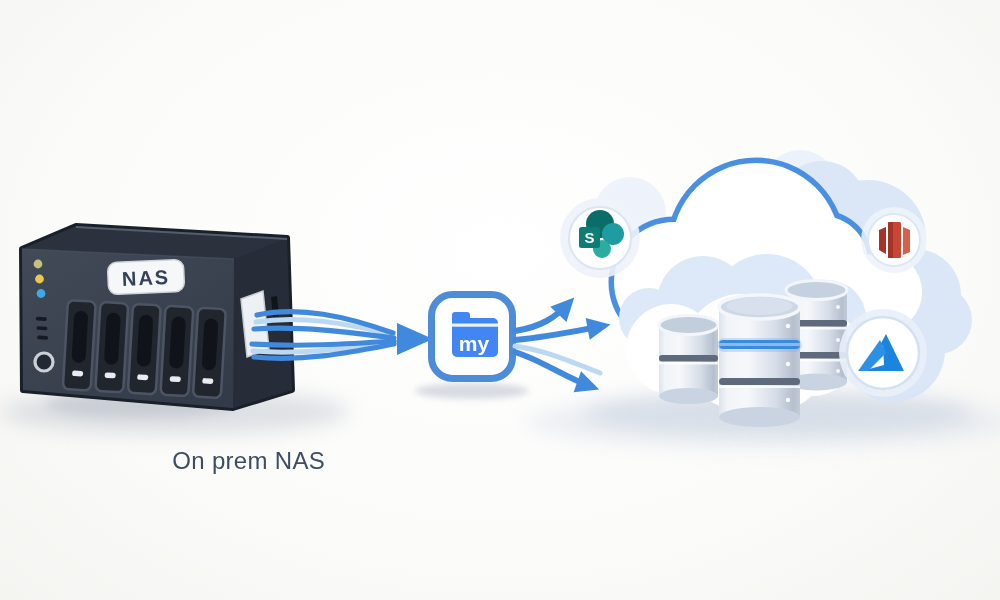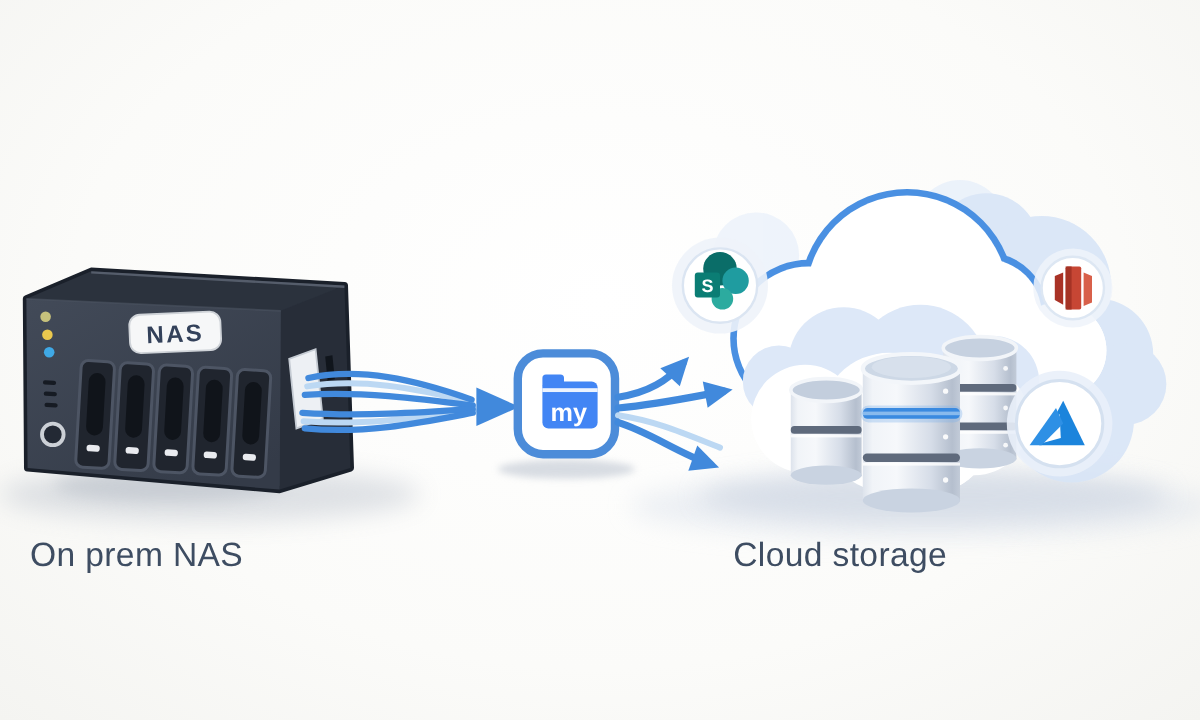--- a/index.html
+++ b/index.html
@@ -2,22 +2,22 @@
 <html><head>
 <meta charset="utf-8">
 <style>
   html,body{margin:0;padding:0;}
   .stage{
     position:relative;width:1000px;height:600px;overflow:hidden;
     background:radial-gradient(ellipse at 50% 42%, #ffffff 0%, #fbfbf9 62%, #f4f4f1 100%);
     font-family:"Liberation Sans", sans-serif;
   }
   .caption{
-    position:absolute;width:300px;text-align:left;
-    font-size:28px;font-weight:500;letter-spacing:.3px;color:#3e4d62;
+    position:absolute;width:300px;text-align:right;
+    font-size:24px;font-weight:500;letter-spacing:.3px;color:#3e4d62;
   }
   .caption.on-prem{left:25px;top:447px;}
   .caption.cloud{left:611px;top:447px;}
   svg{position:absolute;left:0;top:0;}
   text{font-family:"Liberation Sans", sans-serif;}
 </style>
 </head>
 <body>
 
 <div class="stage">
@@ -244,14 +244,13 @@
   <g>
     <circle cx="883" cy="353" r="44" fill="#e9f0f9" opacity="0.9"></circle>
     <circle cx="883" cy="353" r="36" fill="#ffffff" stroke="#d5e1f0" stroke-width="2.5"></circle>
     <path d="M 886,334 L 904,371 L 866,371 Z" fill="#1b84dc"></path>
     <path d="M 883,345 L 862,371 L 884,365 Z" fill="#ffffff"></path>
     <path d="M 880,340 L 886,353 L 868,371 L 858,371 Z" fill="#2e90e5"></path>
   </g>
 </svg>
 
   <div class="caption on-prem">On prem NAS</div>
-  <div class="caption cloud">Cloud storage</div>
 </div>
 
 </body></html>

